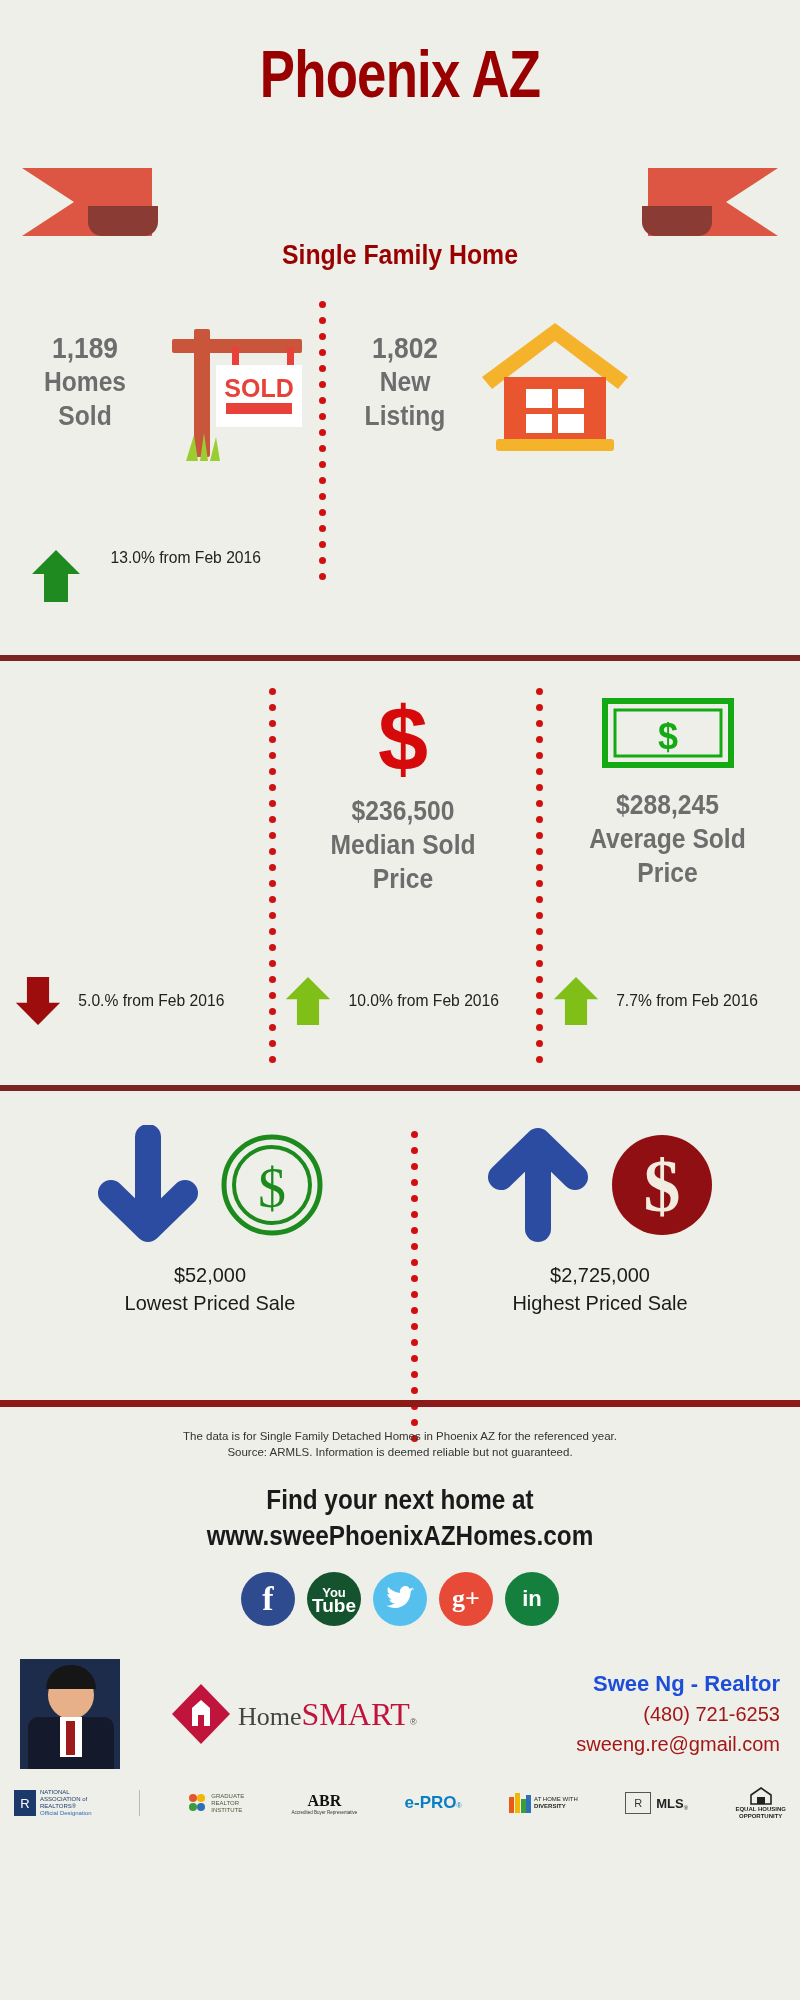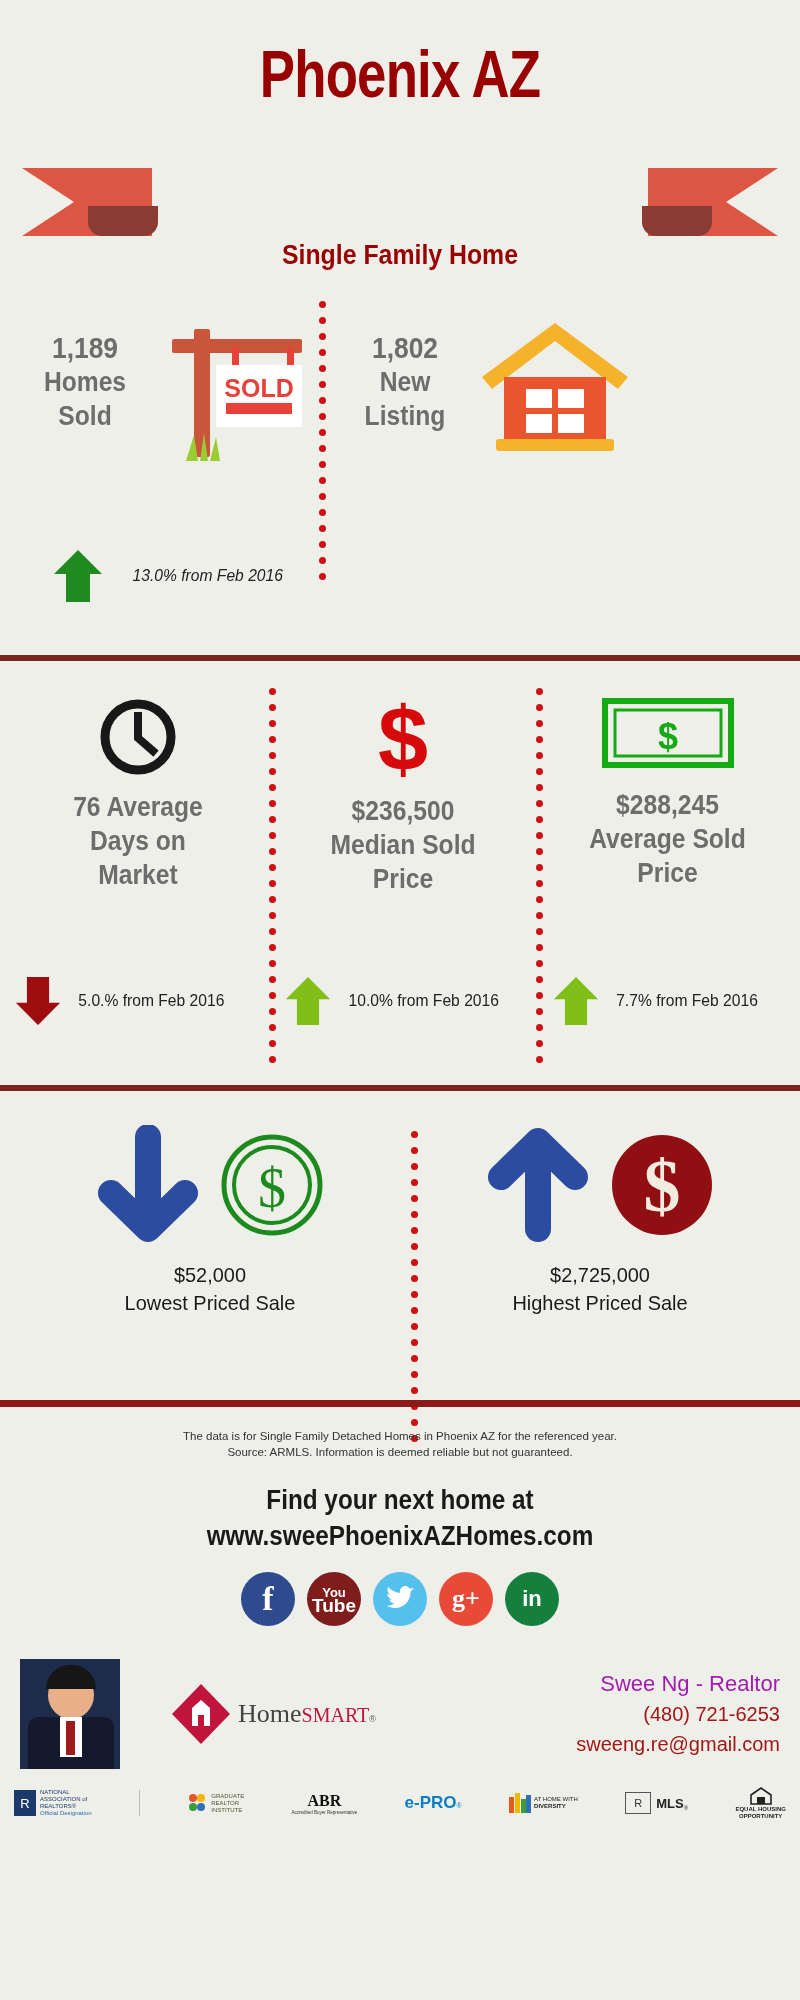--- a/index.html
+++ b/index.html
@@ -84,21 +84,21 @@
   .disclaimer { text-align:center; font-size:11.5px; color:#333; line-height:16px; }
   .findhome {
     text-align:center; font-weight:bold; color:#1a1a1a;
     font-family:"Liberation Sans Narrow","Liberation Sans",sans-serif;
     font-size:27px; line-height:36px; transform:scaleX(0.90);
   }
   .social { display:flex; justify-content:center; gap:12px; margin-top:18px; }
   .sbtn { width:54px; height:54px; border-radius:50%; display:flex; align-items:center; justify-content:center;
           color:#fff; font-weight:bold; }
 
-  .agent-name { color:#a21caf; font-weight:normal; font-size:22px; text-align:right; line-height:30px;}
+  .agent-name { color:#1d4ed8; font-weight:bold; font-size:22px; text-align:right; line-height:30px;}
   .agent-line { color:#a31616; font-size:20px; text-align:right; line-height:30px;}
 
   .badges { display:flex; align-items:center; justify-content:space-between; padding:0 14px; }
   .badge { font-size:6px; color:#1b3a6b; text-align:center; line-height:7px; }
 </style>
 </head>
 <body>
 
 <div class="page">
 
@@ -167,21 +167,21 @@
         <rect x="34" y="62" width="102" height="62" fill="#e8552f"></rect>
         <rect x="56" y="74" width="58" height="44" fill="#ffffff"></rect>
         <rect x="82" y="74" width="6" height="44" fill="#e8552f"></rect>
         <rect x="56" y="93" width="58" height="6" fill="#e8552f"></rect>
         <rect x="26" y="124" width="118" height="12" fill="#f5b32c" rx="3"></rect>
       </svg>
     </div>
   </div>
 
   <div style="position:absolute; top:548px; left:0; width:800px; display:flex;">
-    <div style="width:400px; display:flex; align-items:center; padding-left:52px;font-style:italic;">
+    <div style="width:400px; display:flex; padding-left:30px;">
       <svg class="arrow" width="52" height="56" viewBox="0 0 52 56">
         <path d="M26 2 L50 26 L38 26 L38 54 L14 54 L14 26 L2 26 Z" fill="#1f8a1f"></path>
       </svg>
       <span class="pct-text" style="margin-left:22px;">13.0% from Feb 2016</span>
     </div>
   </div>
 
   <div class="hr" style="position:absolute; top:655px; left:0; width:800px;"></div>
 
   <div style="position:absolute; top:678px; left:0; width:800px; height:370px;">
@@ -232,29 +232,20 @@
       <i></i>
         <i></i>
         <i></i>
         <i></i>
         <i></i>
         <i></i>
         <i></i>
         <i></i>
     </div>
 
-    <div style="position:absolute; left:18px; top:18px; width:240px; text-align:center;">
-      <svg width="82" height="82" viewBox="0 0 82 82">
-        <circle cx="41" cy="41" r="33" fill="none" stroke="#181818" stroke-width="9"></circle>
-        <path d="M41 20 L41 42 L56 55" fill="none" stroke="#181818" stroke-width="8" stroke-linecap="square"></path>
-      </svg>
-      <div class="stat-label" style="margin-top:8px;">76 Average</div>
-      <div class="stat-label">Days on</div>
-      <div class="stat-label">Market</div>
-    </div>
 
     <div style="position:absolute; left:278px; top:18px; width:250px; text-align:center;">
       <svg width="82" height="86" viewBox="0 0 82 86">
         <text x="41" y="74" text-anchor="middle" font-family="Liberation Sans, sans-serif" font-weight="bold" font-size="90" fill="#d60a0a">$</text>
       </svg>
       <div class="stat-label" style="margin-top:8px;">$236,500</div>
       <div class="stat-label">Median Sold</div>
       <div class="stat-label">Price</div>
     </div>
 
@@ -356,21 +347,21 @@
     <div class="disclaimer">The data is for Single Family Detached Homes in Phoenix AZ for the referenced year.</div>
     <div class="disclaimer">Source: ARMLS. Information is deemed reliable but not guaranteed.</div>
 
     <div class="findhome" style="margin-top:22px;">Find your next home at</div>
     <div class="findhome">www.sweePhoenixAZHomes.com</div>
 
     <div class="social">
       <div class="sbtn" style="background:#2d4b8e;">
         <span style="font-family:'Liberation Serif',serif; font-size:34px; line-height:34px;">f</span>
       </div>
-      <div class="sbtn" style="background:#7f1d1d; flex-direction:column; line-height:13px;">
+      <div class="sbtn" style="background:#14532d; flex-direction:column; line-height:13px;">
         <span style="font-size:13px;">You</span>
           <span style="font-size:19px;">Tube</span>
       </div>
       <div class="sbtn" style="background:#55c0ee;">
         <svg width="30" height="26" viewBox="0 0 30 26">
           <path d="M29 3.6c-1 .5-2.1.8-3.3 1 1.2-.7 2.1-1.9 2.5-3.2-1.1.7-2.3 1.1-3.6 1.4C23.6.6 22.1 0 20.5 0c-3.1 0-5.6 2.5-5.6 5.6 0 .4 0 .9.1 1.3C10.3 6.6 6.1 4.4 3.3 1 2.8 1.8 2.5 2.8 2.5 3.8c0 1.9 1 3.6 2.5 4.6-.9 0-1.8-.3-2.6-.7v.1c0 2.7 1.9 5 4.5 5.5-.5.1-1 .2-1.5.2-.4 0-.7 0-1.1-.1.7 2.2 2.8 3.8 5.2 3.9-1.9 1.5-4.3 2.4-6.9 2.4-.5 0-.9 0-1.3-.1 2.5 1.6 5.4 2.5 8.5 2.5 10.2 0 15.8-8.5 15.8-15.8v-.7c1.1-.8 2-1.8 2.7-2.9z" fill="#ffffff"></path>
         </svg>
       </div>
       <div class="sbtn" style="background:#e84a38;">
         <span style="font-family:'Liberation Serif',serif; font-size:26px;">g+</span>
@@ -391,21 +382,21 @@
       </div>
 
       <div style="display:flex; align-items:center; margin-left:50px;">
         <svg width="62" height="64" viewBox="0 0 62 64">
           <path d="M31 2 L60 32 L31 62 L2 32 Z" fill="#c0143c"></path>
           <path d="M22 26 L31 18 L40 26 L40 44 L22 44 Z" fill="#ffffff"></path>
           <rect x="28" y="33" width="6" height="11" fill="#c0143c"></rect>
         </svg>
         <div style="margin-left:6px; display:flex; align-items:baseline;">
           <span style="font-family:'Liberation Serif',serif; font-size:26px; color:#444;">Home</span>
-          <span style="font-family:'Liberation Serif',serif; font-size:20px; color:#c0143c;text-align:center;">SMART</span>
+          <span style="font-family:'Liberation Serif',serif; font-size:32px; color:#c0143c;text-align:center;">SMART</span>
           <span style="font-size:9px; color:#555;">®</span>
         </div>
       </div>
 
       <div style="margin-left:auto; text-align:right;">
         <div class="agent-name">Swee Ng - Realtor</div>
         <div class="agent-line">(480) 721-6253</div>
         <div class="agent-line">sweeng.re@gmail.com</div>
       </div>
     </div>

